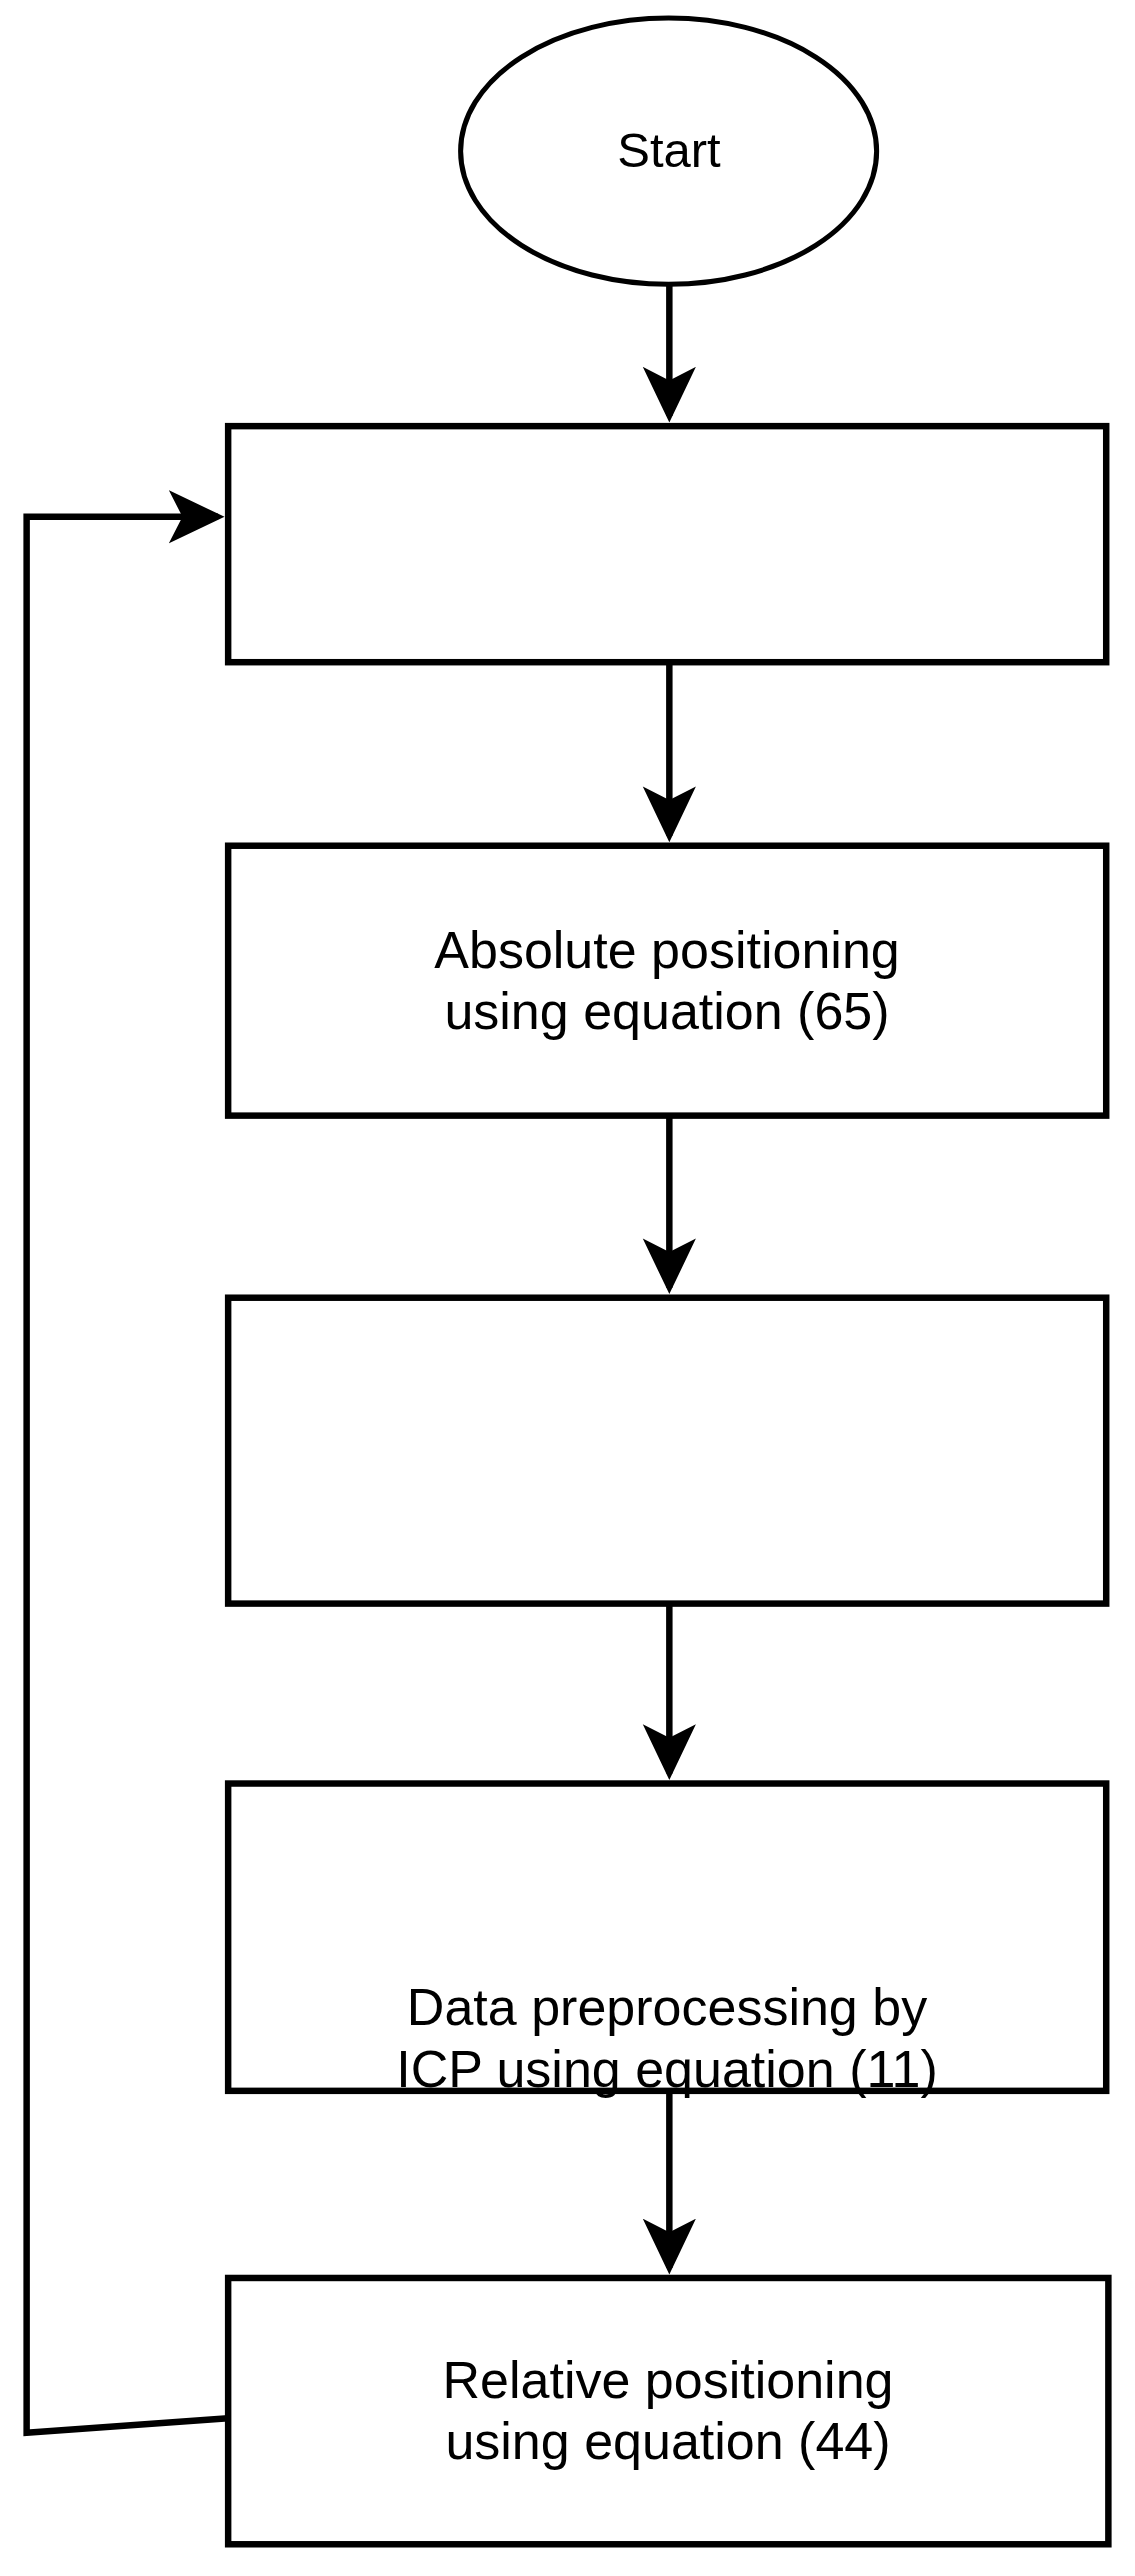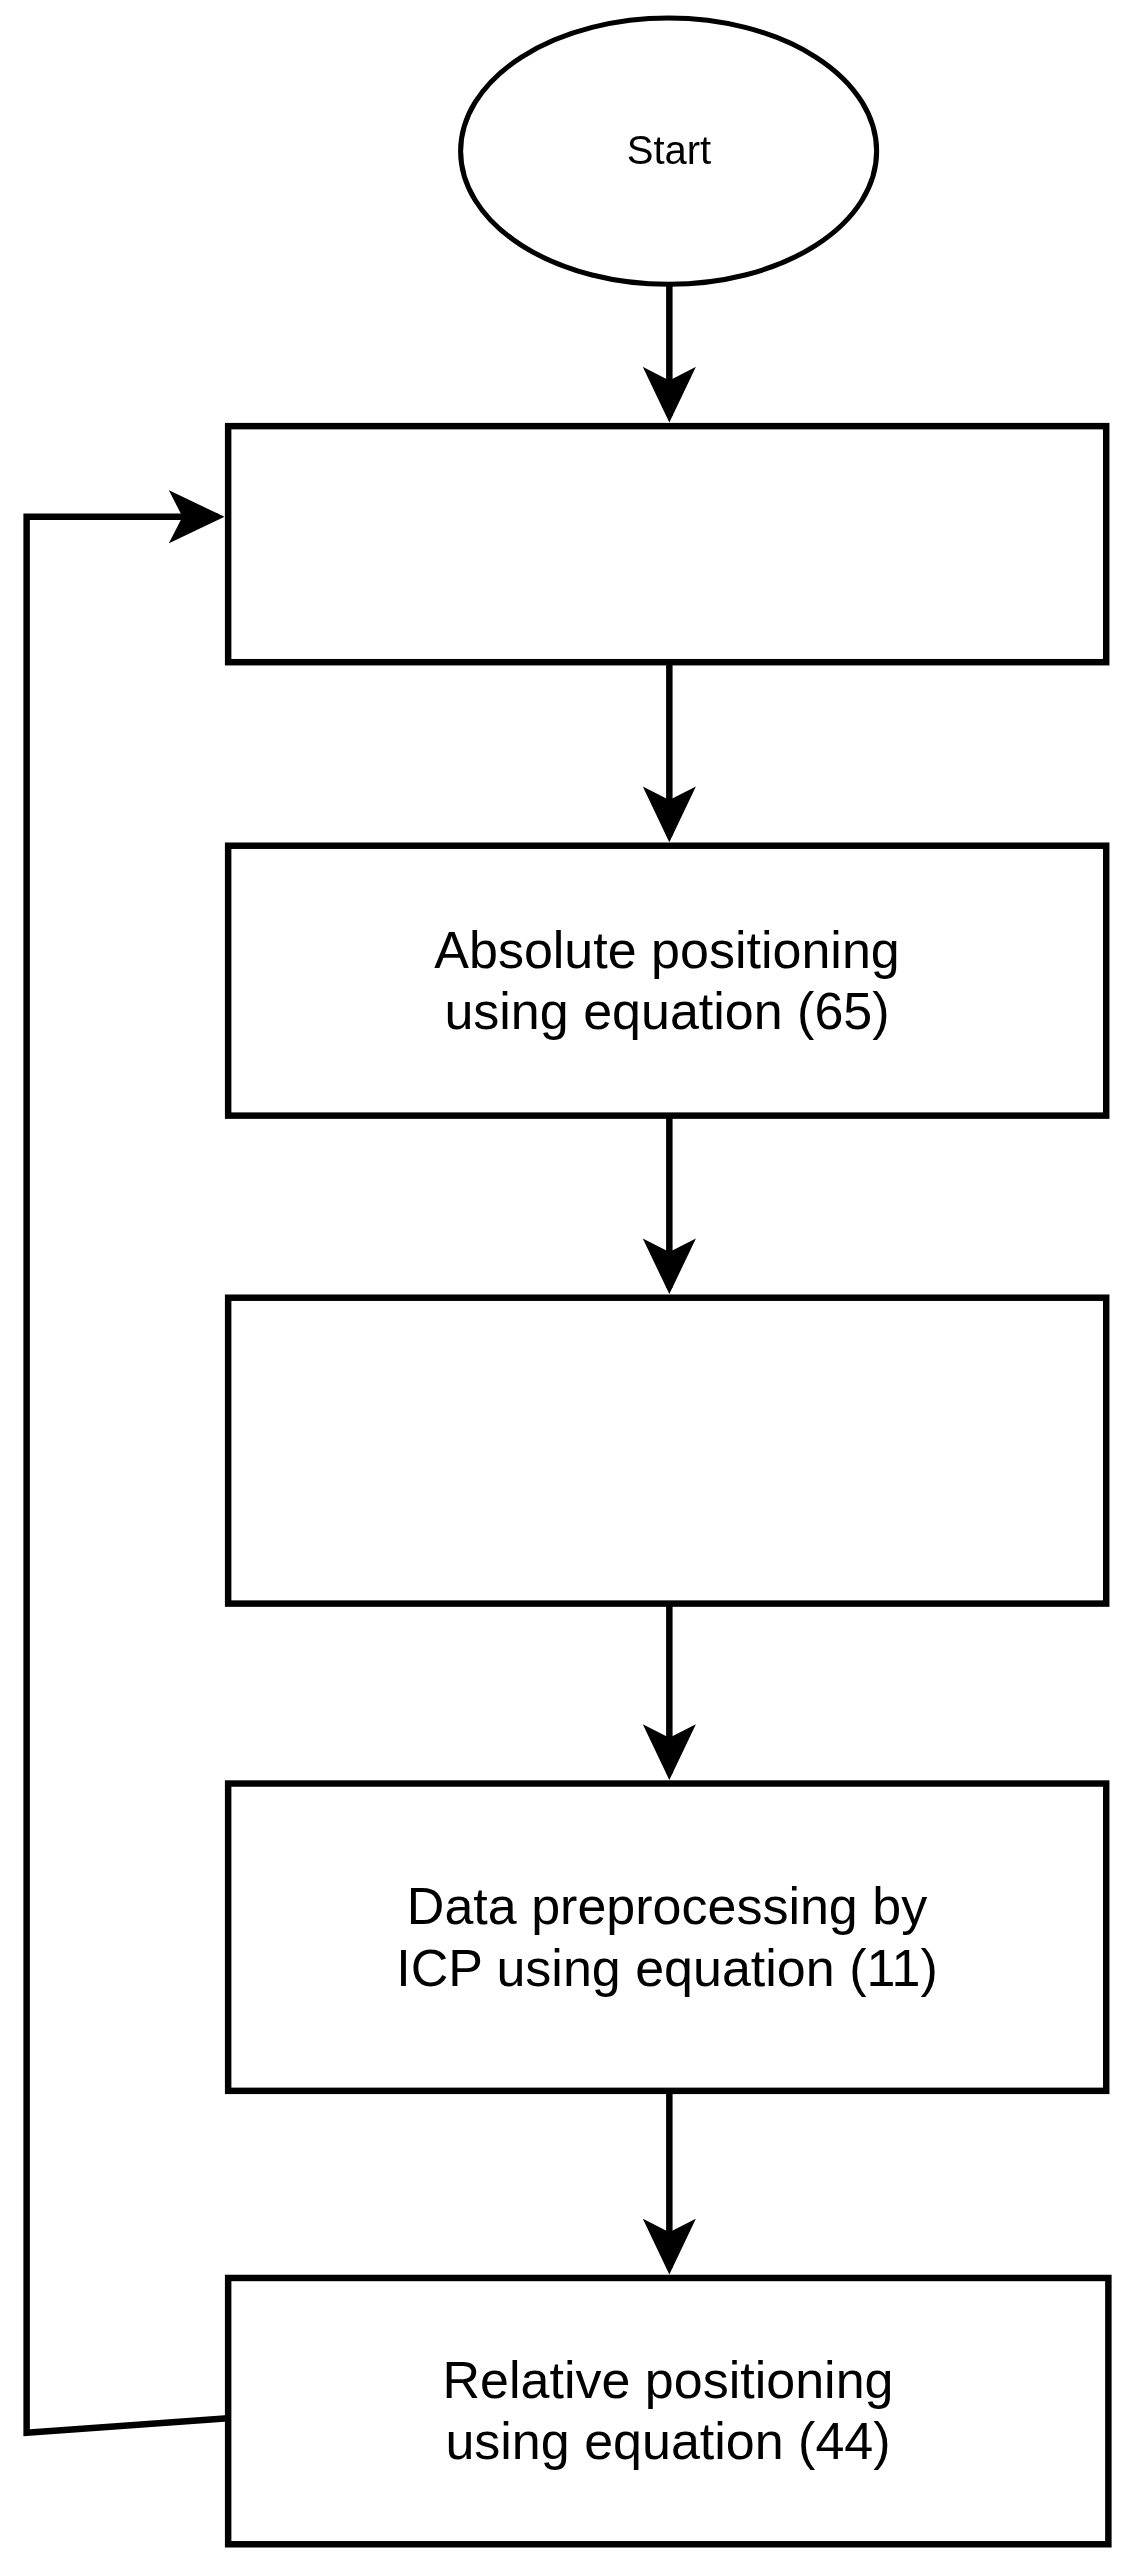--- a/index.html
+++ b/index.html
@@ -30,21 +30,21 @@
     justify-content: center;
     text-align: center;
     color: #000000;
     font-family: "Liberation Sans", "DejaVu Sans", sans-serif;
     font-weight: 400;
     line-height: 1.18;
     white-space: pre-line;
     pointer-events: none;
   }
   .terminator-label {
-    font-size: 40px;
+    font-size: 49px;
   }
   .process-label {
     font-size: 52px;
   }
 </style>
 </head>
 <body>
 
 <div id="canvas">
 
@@ -80,20 +80,20 @@
     <path d="M 317 3360 L 37 3380 L 37 718 L 303 718" fill="none" stroke="#000000" stroke-width="9" marker-end="url(#arrowhead)"></path>
   </svg>
 
   <div class="node-label terminator-label" style="left:461px; top:18px; width:416px; height:266px;">Start</div>
 
 
   <div class="node-label process-label" style="left:228px; top:846px; width:878px; height:270px;">Absolute positioning
 using equation (65)</div>
 
 
-  <div class="node-label process-label" style="left:228px; top:1784px; width:878px; height:307px;">Data preprocessing by
+  <div class="node-label process-label" style="left:228px; top:1885px; width:878px; height:307px;">Data preprocessing by
 ICP using equation (11)</div>
 
   <div class="node-label process-label" style="left:228px; top:2278px; width:880px; height:266px;">Relative positioning
 using equation (44)</div>
 
 </div>
 
 
 </body></html>

